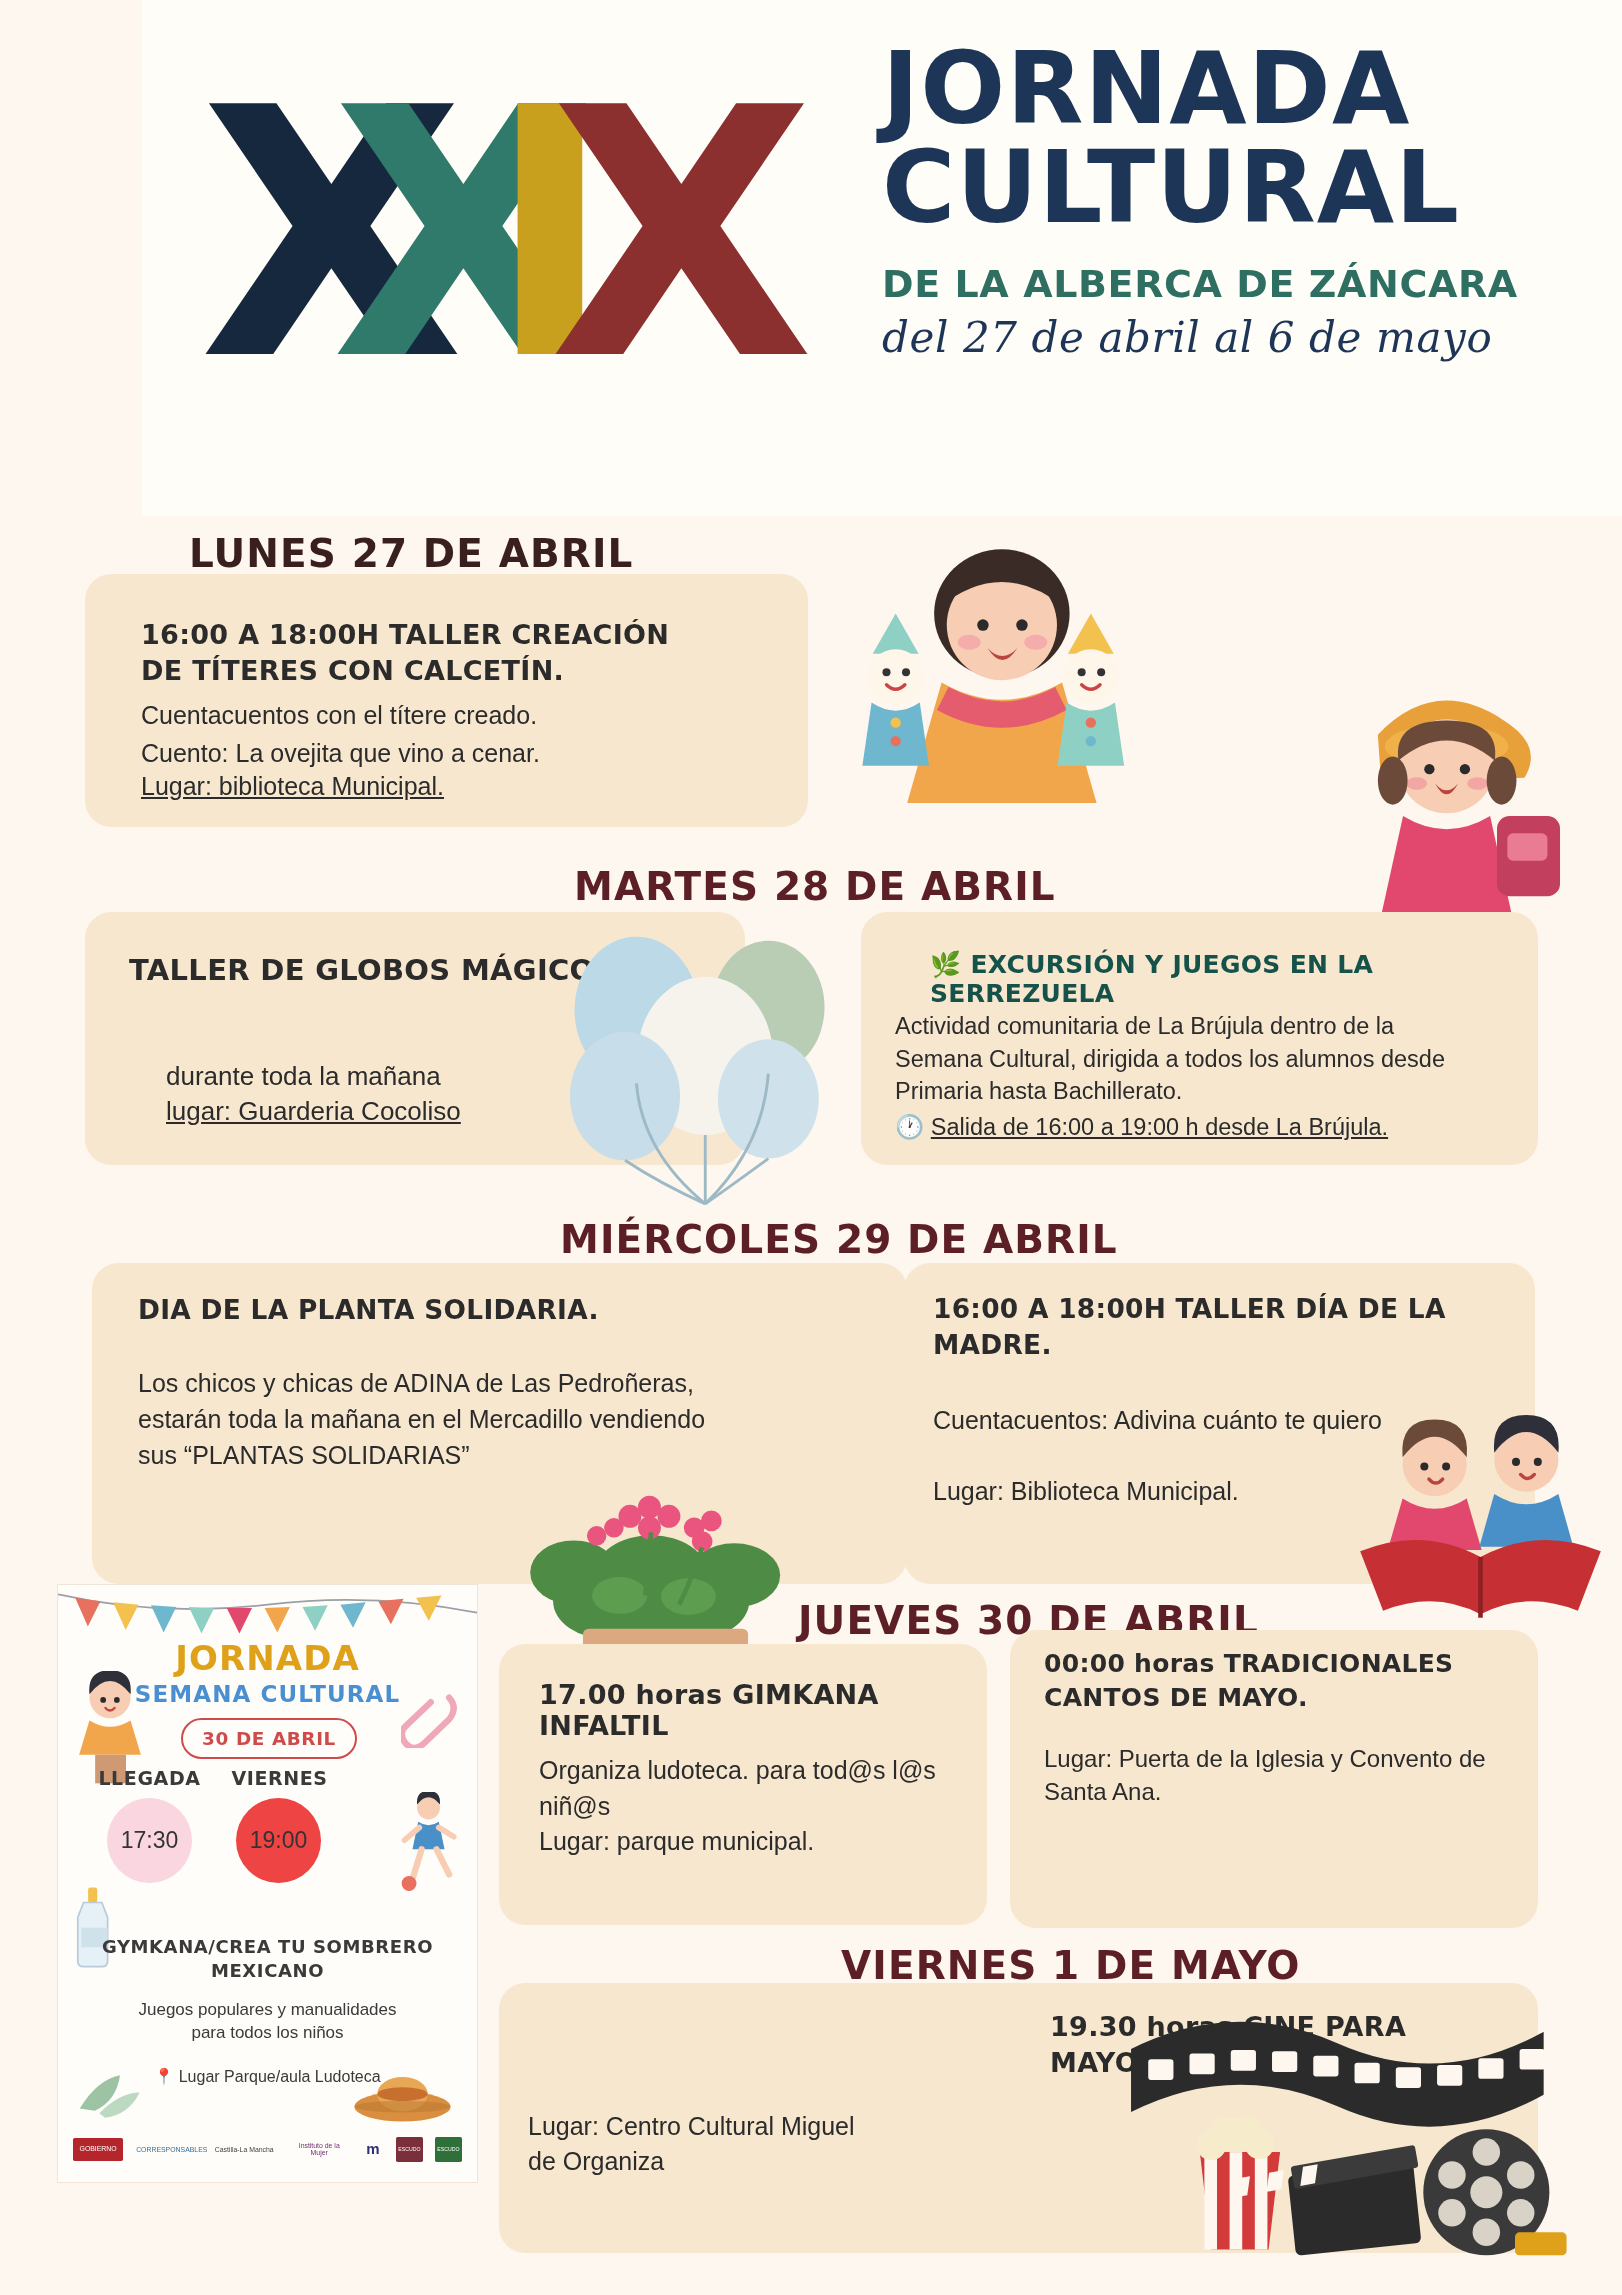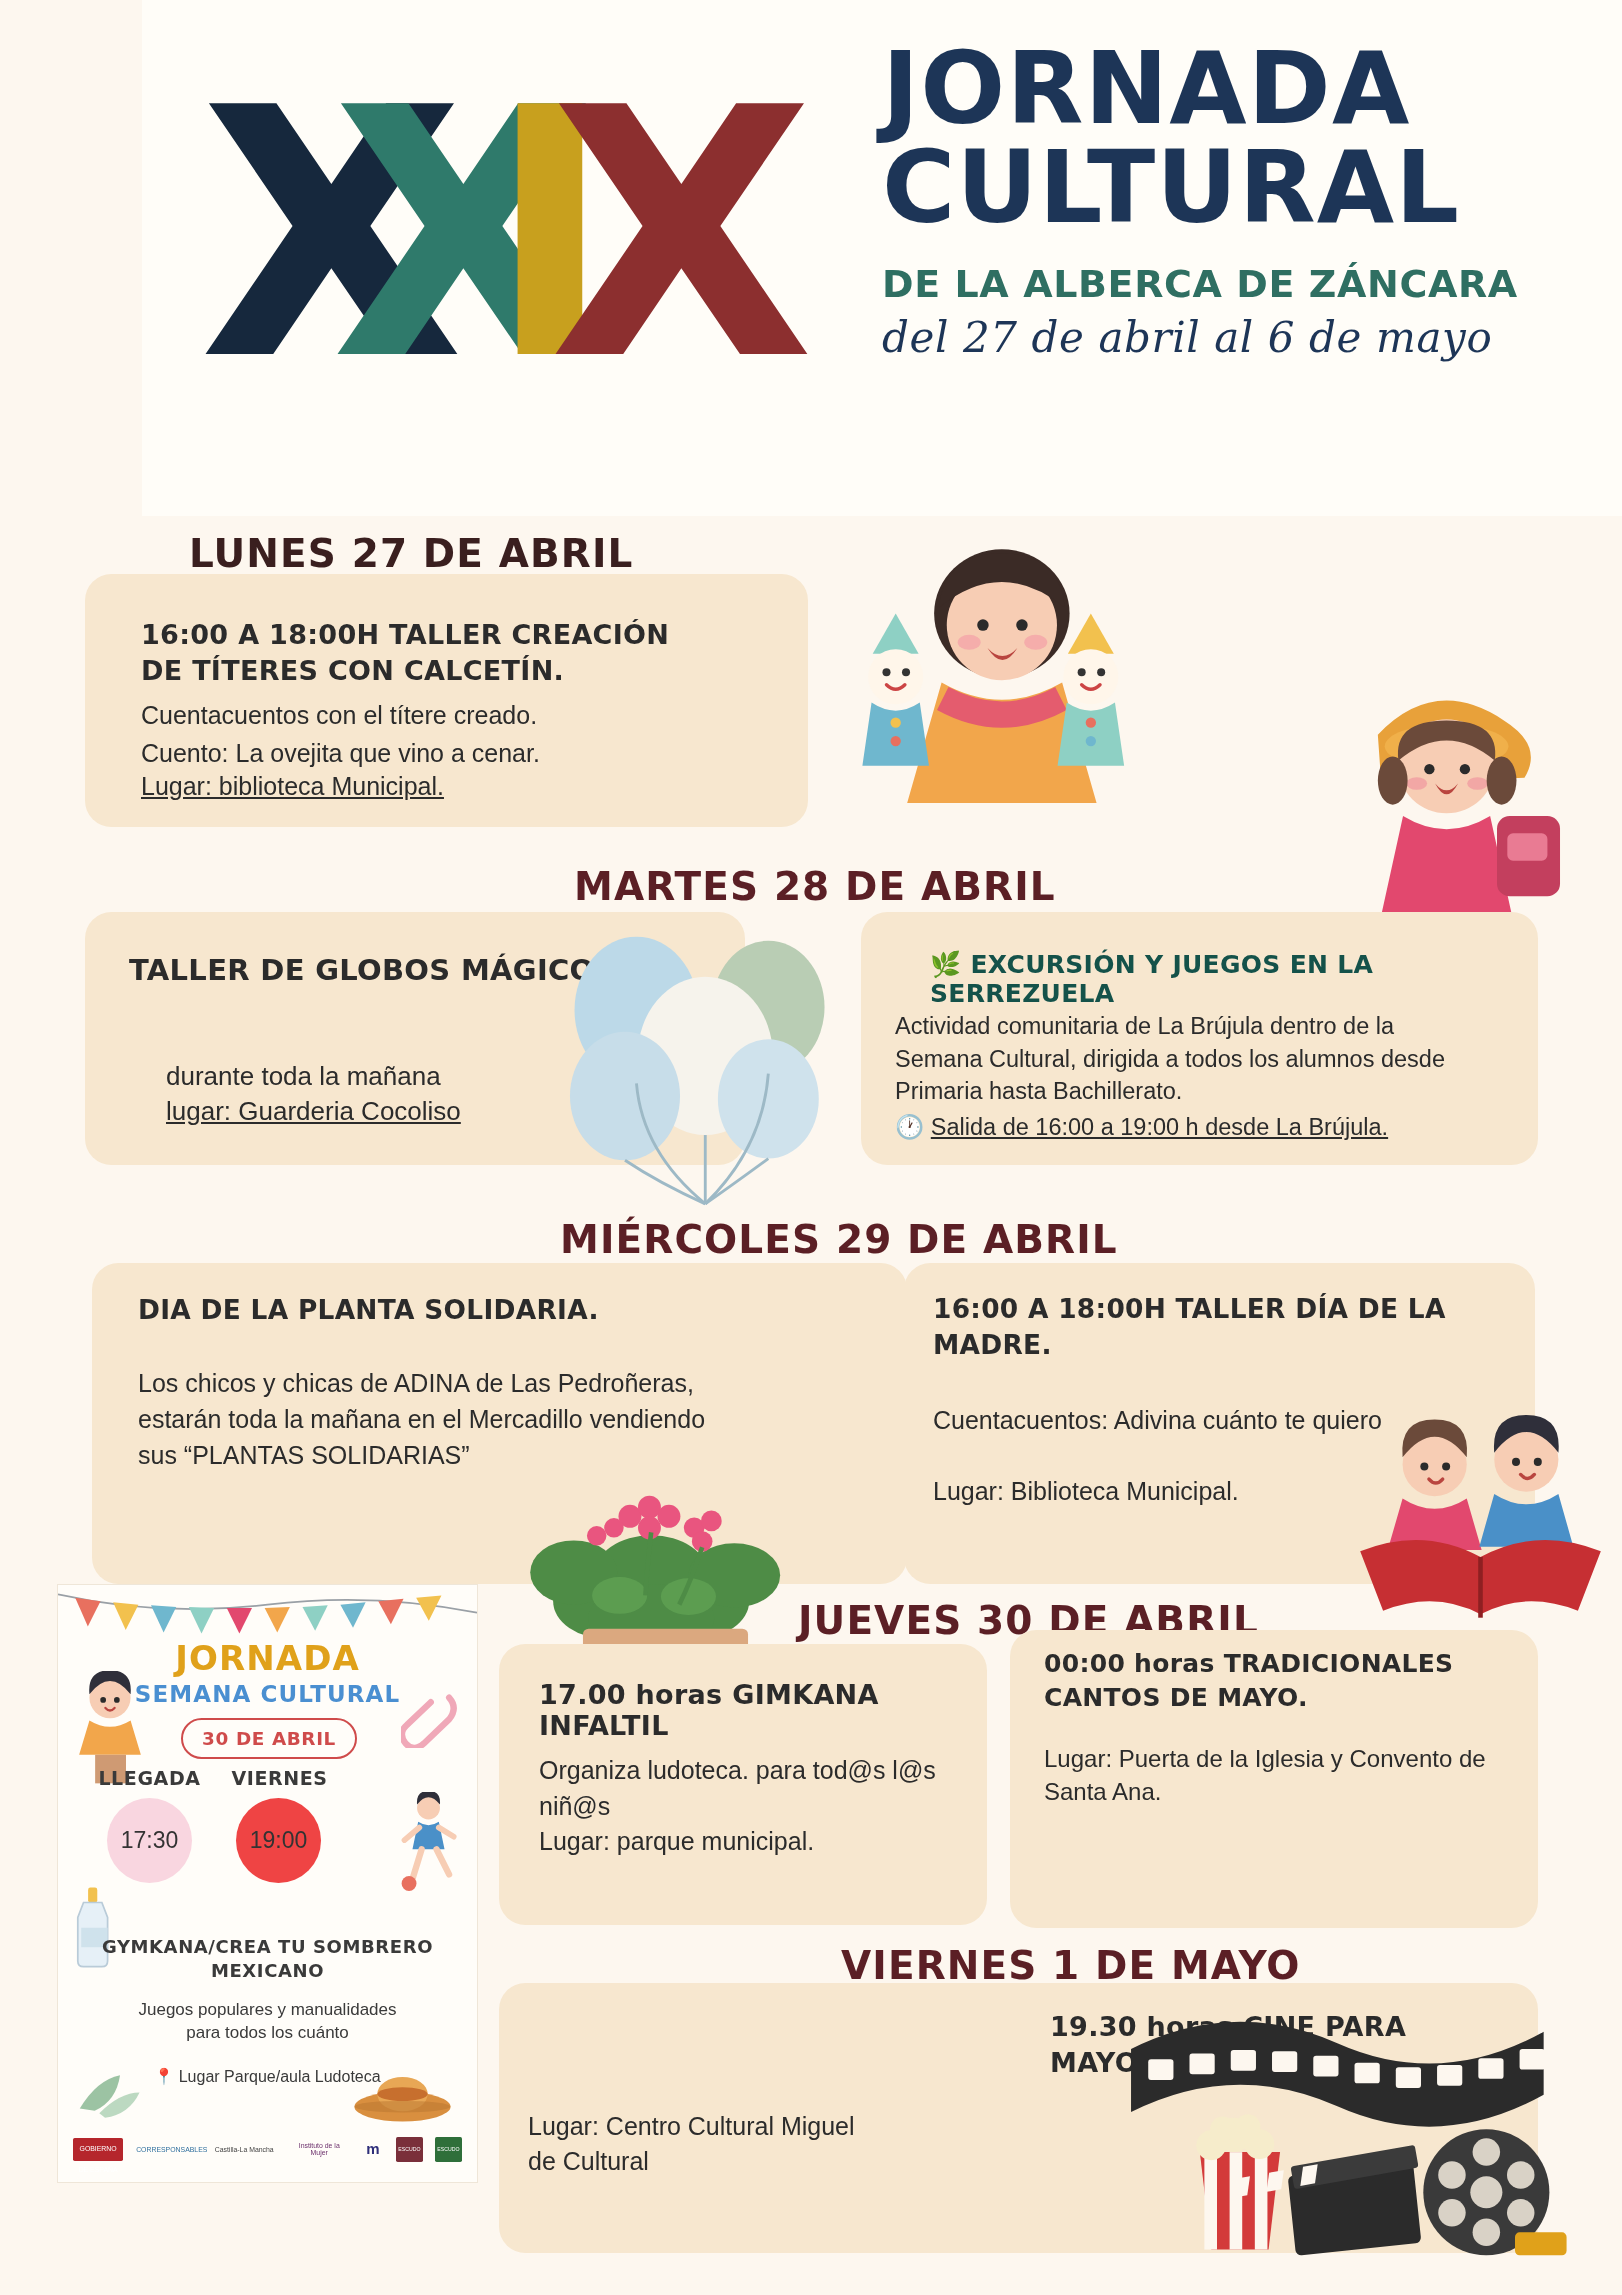--- a/index.html
+++ b/index.html
@@ -424,21 +424,21 @@
 
   <div class="txt bold-cond" style="left:1044px; top:1647px; width:482px; font-size:25px; line-height:1.35;">00:00 horas TRADICIONALES CANTOS DE MAYO.</div>
   <div class="txt" style="left:1044px; top:1745px; width:494px; font-size:24px;">Lugar: Puerta de la Iglesia y Convento de</div>
   <div class="txt" style="left:1044px; top:1778px; width:494px; font-size:24px;">Santa Ana.</div>
 
   <div class="dayhead maroon" style="left:841px; top:1943px;">VIERNES 1 DE MAYO</div>
 
   <div class="panel" style="left:499px; top:1983px; width:1039px; height:270px;"></div>
 
   <div class="txt" style="left:528px; top:2112px; width:436px; font-size:25px;">Lugar: Centro Cultural Miguel</div>
-  <div class="txt" style="left:528px; top:2147px; width:436px; font-size:25px;">de Cultural</div>
+  <div class="txt" style="left:528px; top:2147px; width:436px; font-size:25px;">de Organiza</div>
 
   <div class="txt bold-cond" style="left:1050px; top:2009px; width:402px; font-size:27px; line-height:1.35;">19.30 horas CINE PARA MAYORES</div>
 
   <svg class="illus" style="left:1119px; top:1963px;" width="494" height="298" viewBox="0 0 860 520">
     <path d="M20 150 q180 -90 360 -10 q180 80 360 -20 l0 110 q-180 100 -360 20 q-180 -80 -360 10Z" fill="#2b2b2b"></path>
     <g fill="#fdf7ef">
       <rect x="50" y="168" width="44" height="36" rx="5"></rect>
       <rect x="122" y="158" width="44" height="36" rx="5"></rect>
       <rect x="194" y="152" width="44" height="36" rx="5"></rect>
       <rect x="266" y="154" width="44" height="36" rx="5"></rect>
@@ -538,21 +538,21 @@
 
     <svg style="position:absolute; left:15px; top:298px;" width="52" height="86" viewBox="0 0 90 150">
       <rect x="26" y="8" width="16" height="26" rx="4" fill="#f2c14e"></rect>
       <path d="M18 34 l32 0 l10 26 l0 76 q0 10 -10 10 l-32 0 q-10 0 -10 -10 l0 -76Z" fill="#e6f0f7" stroke="#b9cbd8" stroke-width="3"></path>
       <rect x="14" y="78" width="46" height="34" fill="#cfe2ec"></rect>
     </svg>
 
     <div class="m-gym">GYMKANA/CREA TU SOMBRERO MEXICANO</div>
     <div class="m-note">
       <span>Juegos populares y manualidades</span><br>
-      <span>para todos los cuánto</span>
+      <span>para todos los niños</span>
     </div>
     <div class="m-place">
       <span>📍</span>
       <span>Lugar Parque/aula Ludoteca</span>
     </div>
 
     <svg style="position:absolute; left:16px; bottom:63px;" width="69" height="52" viewBox="0 0 120 90">
       <path d="M10 72 q30 -50 70 -58 q-6 44 -44 62 Z" fill="#9cc3a3"></path>
       <path d="M44 80 q36 -36 70 -36 q-18 38 -60 44 Z" fill="#bcd9c1"></path>
     </svg>

